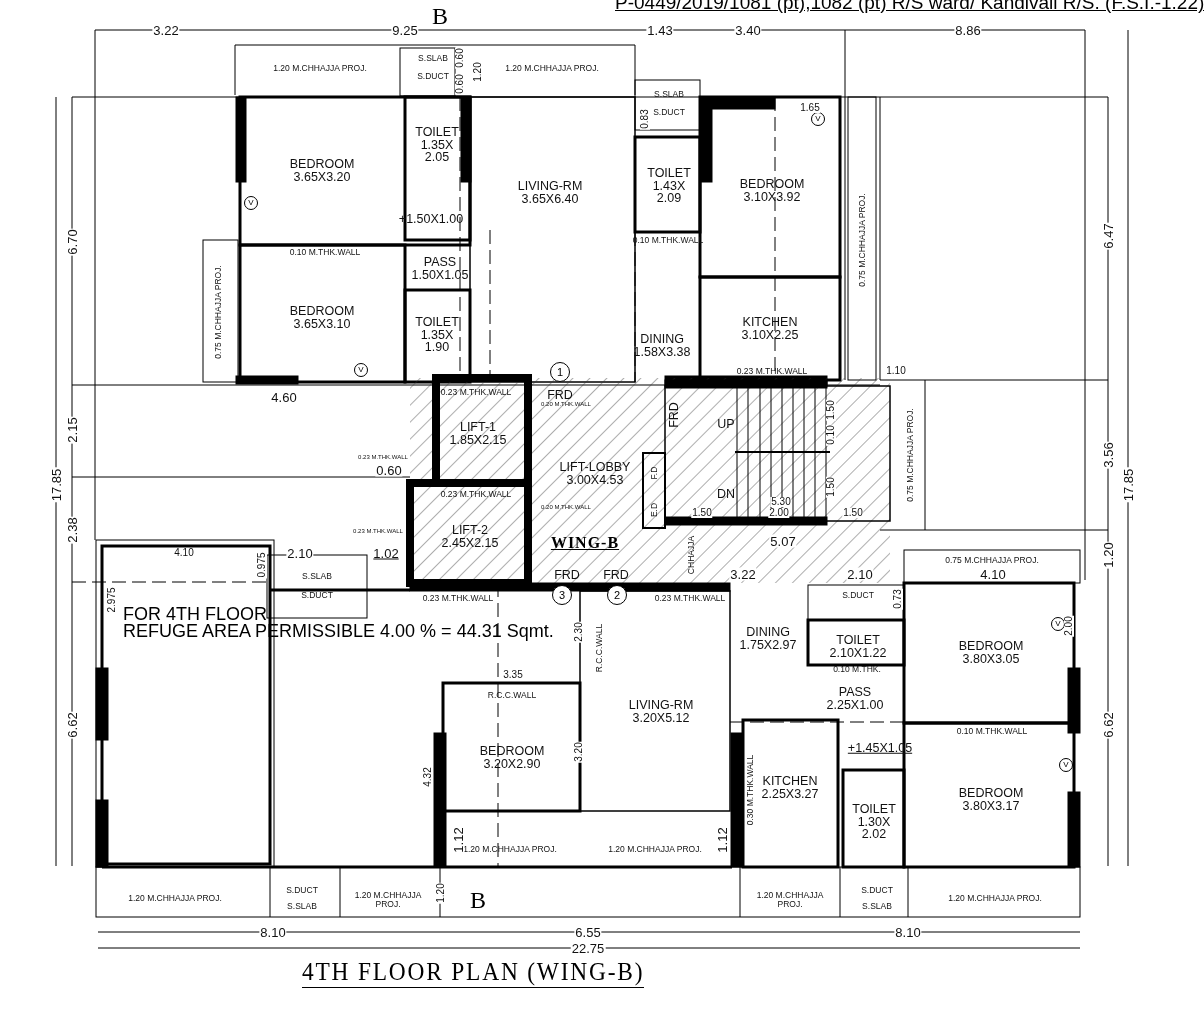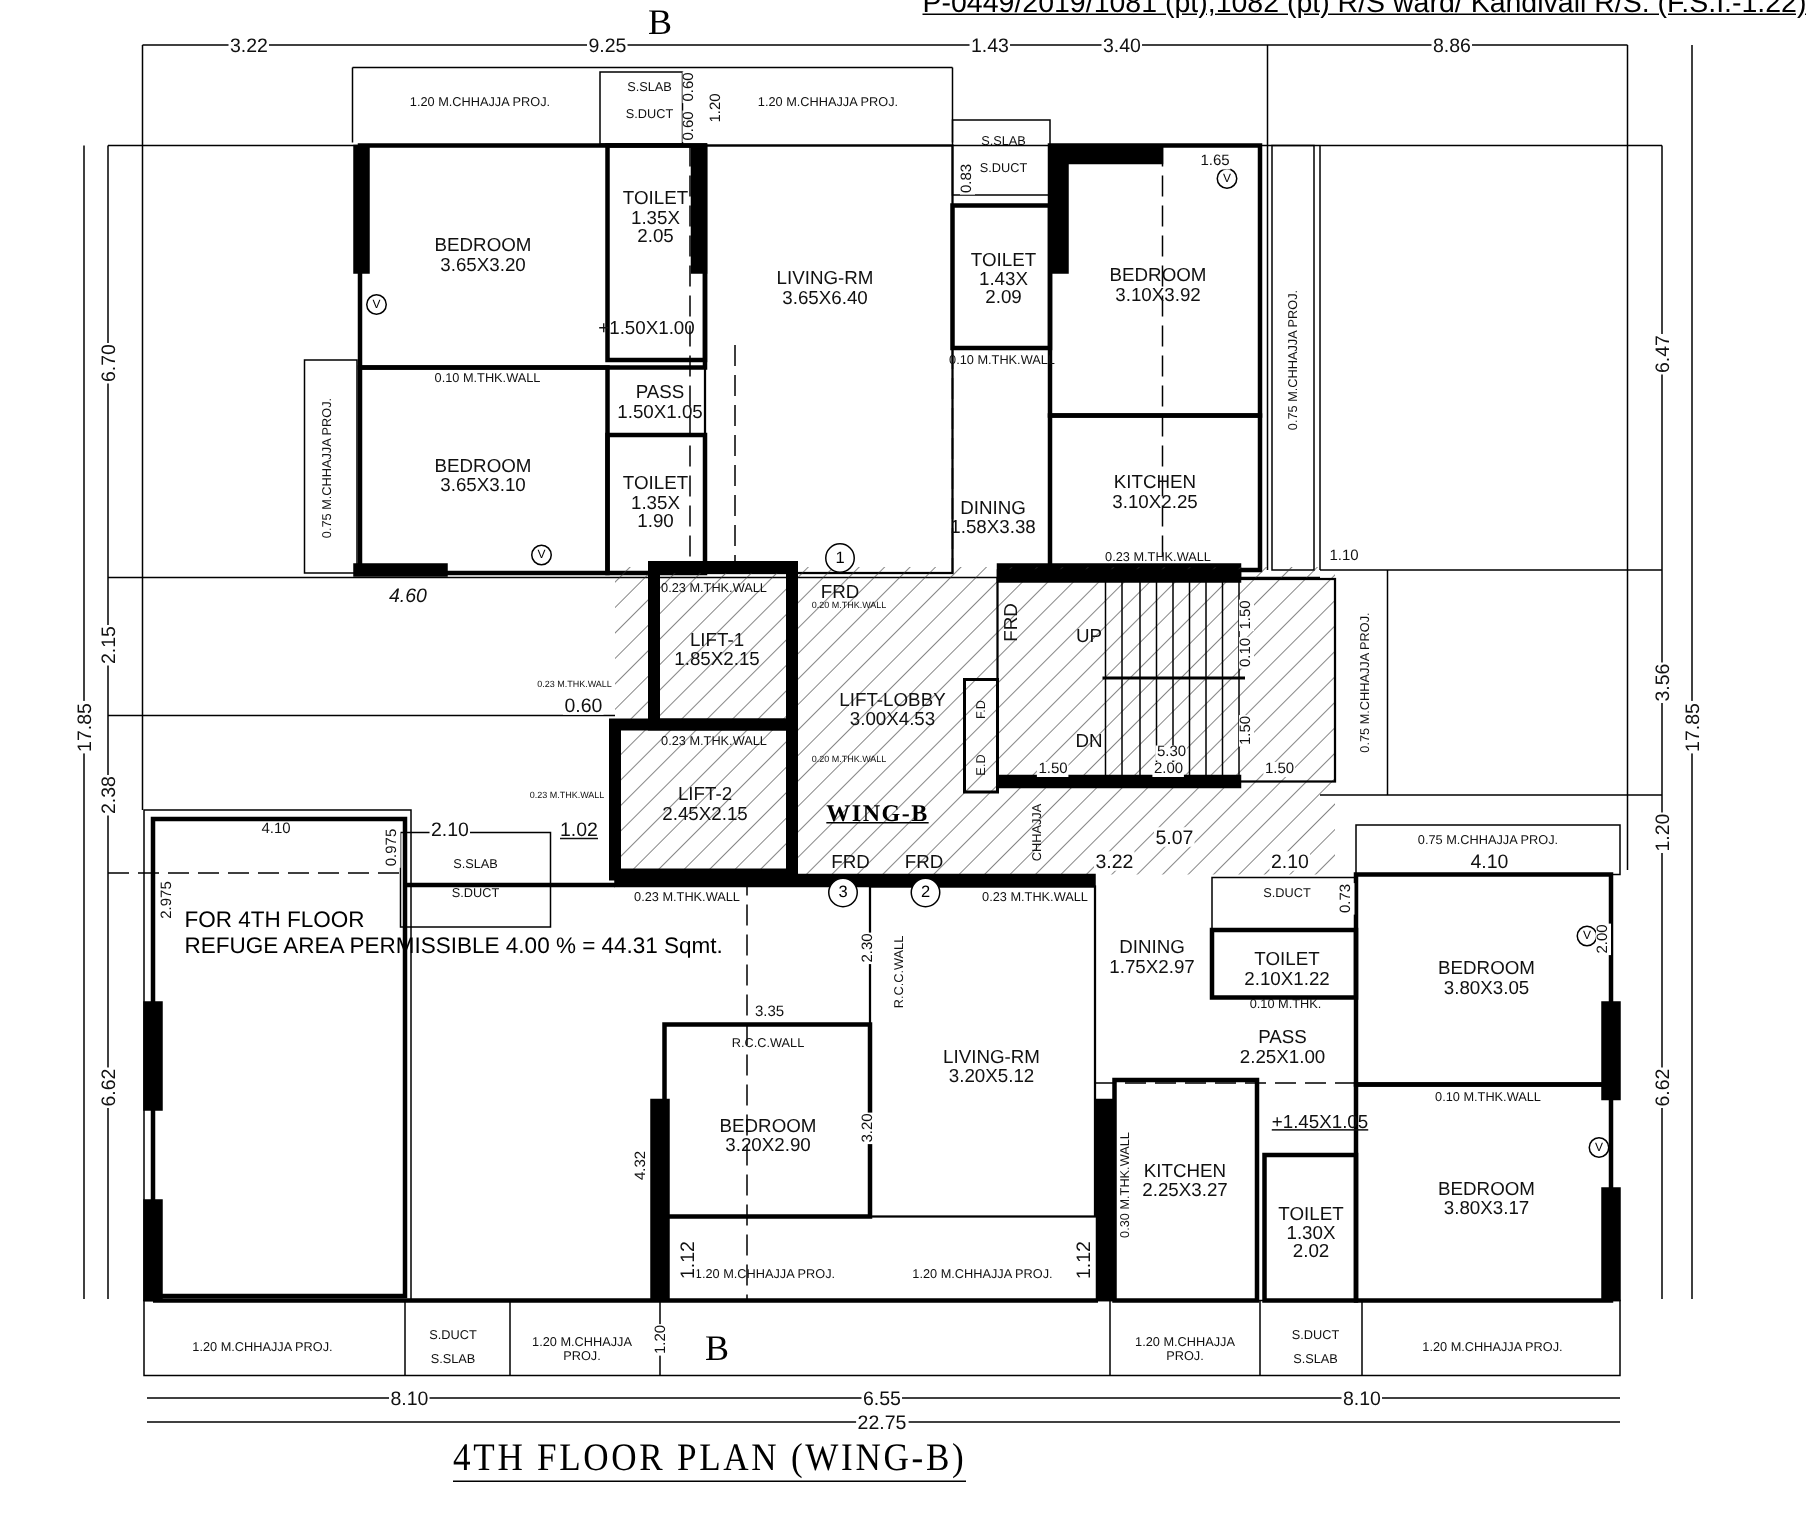--- a/index.html
+++ b/index.html
@@ -9,21 +9,21 @@
   .room { font-size:12.5px; transform:translate(-50%,-50%); }
   .room span { display:block; }
   .small { font-size:8.5px; transform:translate(-50%,-50%); }
   .tiny { font-size:6px; transform:translate(-50%,-50%); }
   .dim { font-size:13px; transform:translate(-50%,-50%); background:#fff; padding:0 1px; }
   .dimsm { font-size:10px; transform:translate(-50%,-50%); background:#fff; padding:0 1px; }
   .vert { transform:translate(-50%,-50%) rotate(-90deg); }
   .header { position:absolute; left:615px; top:-8px; font-size:19px; font-family:"Liberation Sans", sans-serif; text-decoration:underline; white-space:nowrap; }
   .title { position:absolute; left:302px; top:958px; font-size:26px; font-family:"Liberation Serif", serif; letter-spacing:2px; border-bottom:1.5px solid #000; white-space:nowrap; line-height:1.1; transform:scaleX(0.9); transform-origin:left; }
   .section { position:absolute; font-family:"Liberation Serif", serif; font-size:24px; transform:translate(-50%,-50%); }
-  .notes { position:absolute; left:123px; top:606px; font-size:15px; line-height:16.5px; }
+  .notes { position:absolute; left:123px; top:606px; font-size:18px; line-height:16.5px; }
   .notes div { white-space:nowrap; }
   .wing { position:absolute; left:585px; top:543px; font-family:"Liberation Serif", serif; font-size:16px; font-weight:bold; text-decoration:underline; transform:translate(-50%,-50%); letter-spacing:1px; }
   .circ { position:absolute; width:18px; height:18px; border:1px solid #000; border-radius:50%; font-size:11px; text-align:center; line-height:18px; transform:translate(-50%,-50%); background:#fff; }
   .vmark { position:absolute; width:12px; height:12px; border:1px solid #000; border-radius:50%; font-size:8px; text-align:center; line-height:12px; transform:translate(-50%,-50%); background:#fff; }
 </style>
 </head>
 <body>
 
 <svg id="plan" xmlns="http://www.w3.org/2000/svg" width="1204" height="1026" viewBox="0 0 1204 1026">
   <defs>
@@ -332,28 +332,28 @@
 <div class="lbl dim vert" style="left:1108px; top:455px;">3.56</div>
 <div class="lbl dim vert" style="left:1108px; top:555px;">1.20</div>
 <div class="lbl dim vert" style="left:1108px; top:725px;">6.62</div>
 <div class="lbl dim vert" style="left:1128px; top:485px;">17.85</div>
 
 <div class="lbl dim" style="left:273px; top:932px;">8.10</div>
 <div class="lbl dim" style="left:588px; top:932px;">6.55</div>
 <div class="lbl dim" style="left:908px; top:932px;">8.10</div>
 <div class="lbl dim" style="left:588px; top:948px;">22.75</div>
 
-<div class="lbl dim" style="left:272px; top:397px;font-style:italic;">4.60</div>
+<div class="lbl dim" style="left:284px; top:397px;">4.60</div>
 <div class="lbl dim" style="left:389px; top:470px;">0.60</div>
 <div class="lbl dim" style="left:386px; top:553px;text-decoration:underline;">1.02</div>
 <div class="lbl dim" style="left:300px; top:553px;">2.10</div>
 <div class="lbl dimsm" style="left:184px; top:553px;">4.10</div>
 <div class="lbl dimsm vert" style="left:112px; top:600px;">2.975</div>
 <div class="lbl dimsm vert" style="left:262px; top:565px;">0.975</div>
-<div class="lbl dim" style="left:783px; top:558px;">5.07</div>
+<div class="lbl dim" style="left:783px; top:541px;">5.07</div>
 <div class="lbl dim" style="left:743px; top:574px;">3.22</div>
 <div class="lbl dim" style="left:860px; top:574px;">2.10</div>
 <div class="lbl dim" style="left:993px; top:574px;">4.10</div>
 <div class="lbl dimsm" style="left:513px; top:675px;">3.35</div>
 <div class="lbl dimsm vert" style="left:579px; top:632px;">2.30</div>
 <div class="lbl dimsm vert" style="left:579px; top:752px;">3.20</div>
 <div class="lbl dimsm vert" style="left:428px; top:777px;">4.32</div>
 <div class="lbl dim vert" style="left:458px; top:840px;">1.12</div>
 <div class="lbl dim vert" style="left:722px; top:840px;">1.12</div>
 <div class="lbl dimsm" style="left:810px; top:108px;">1.65</div>

